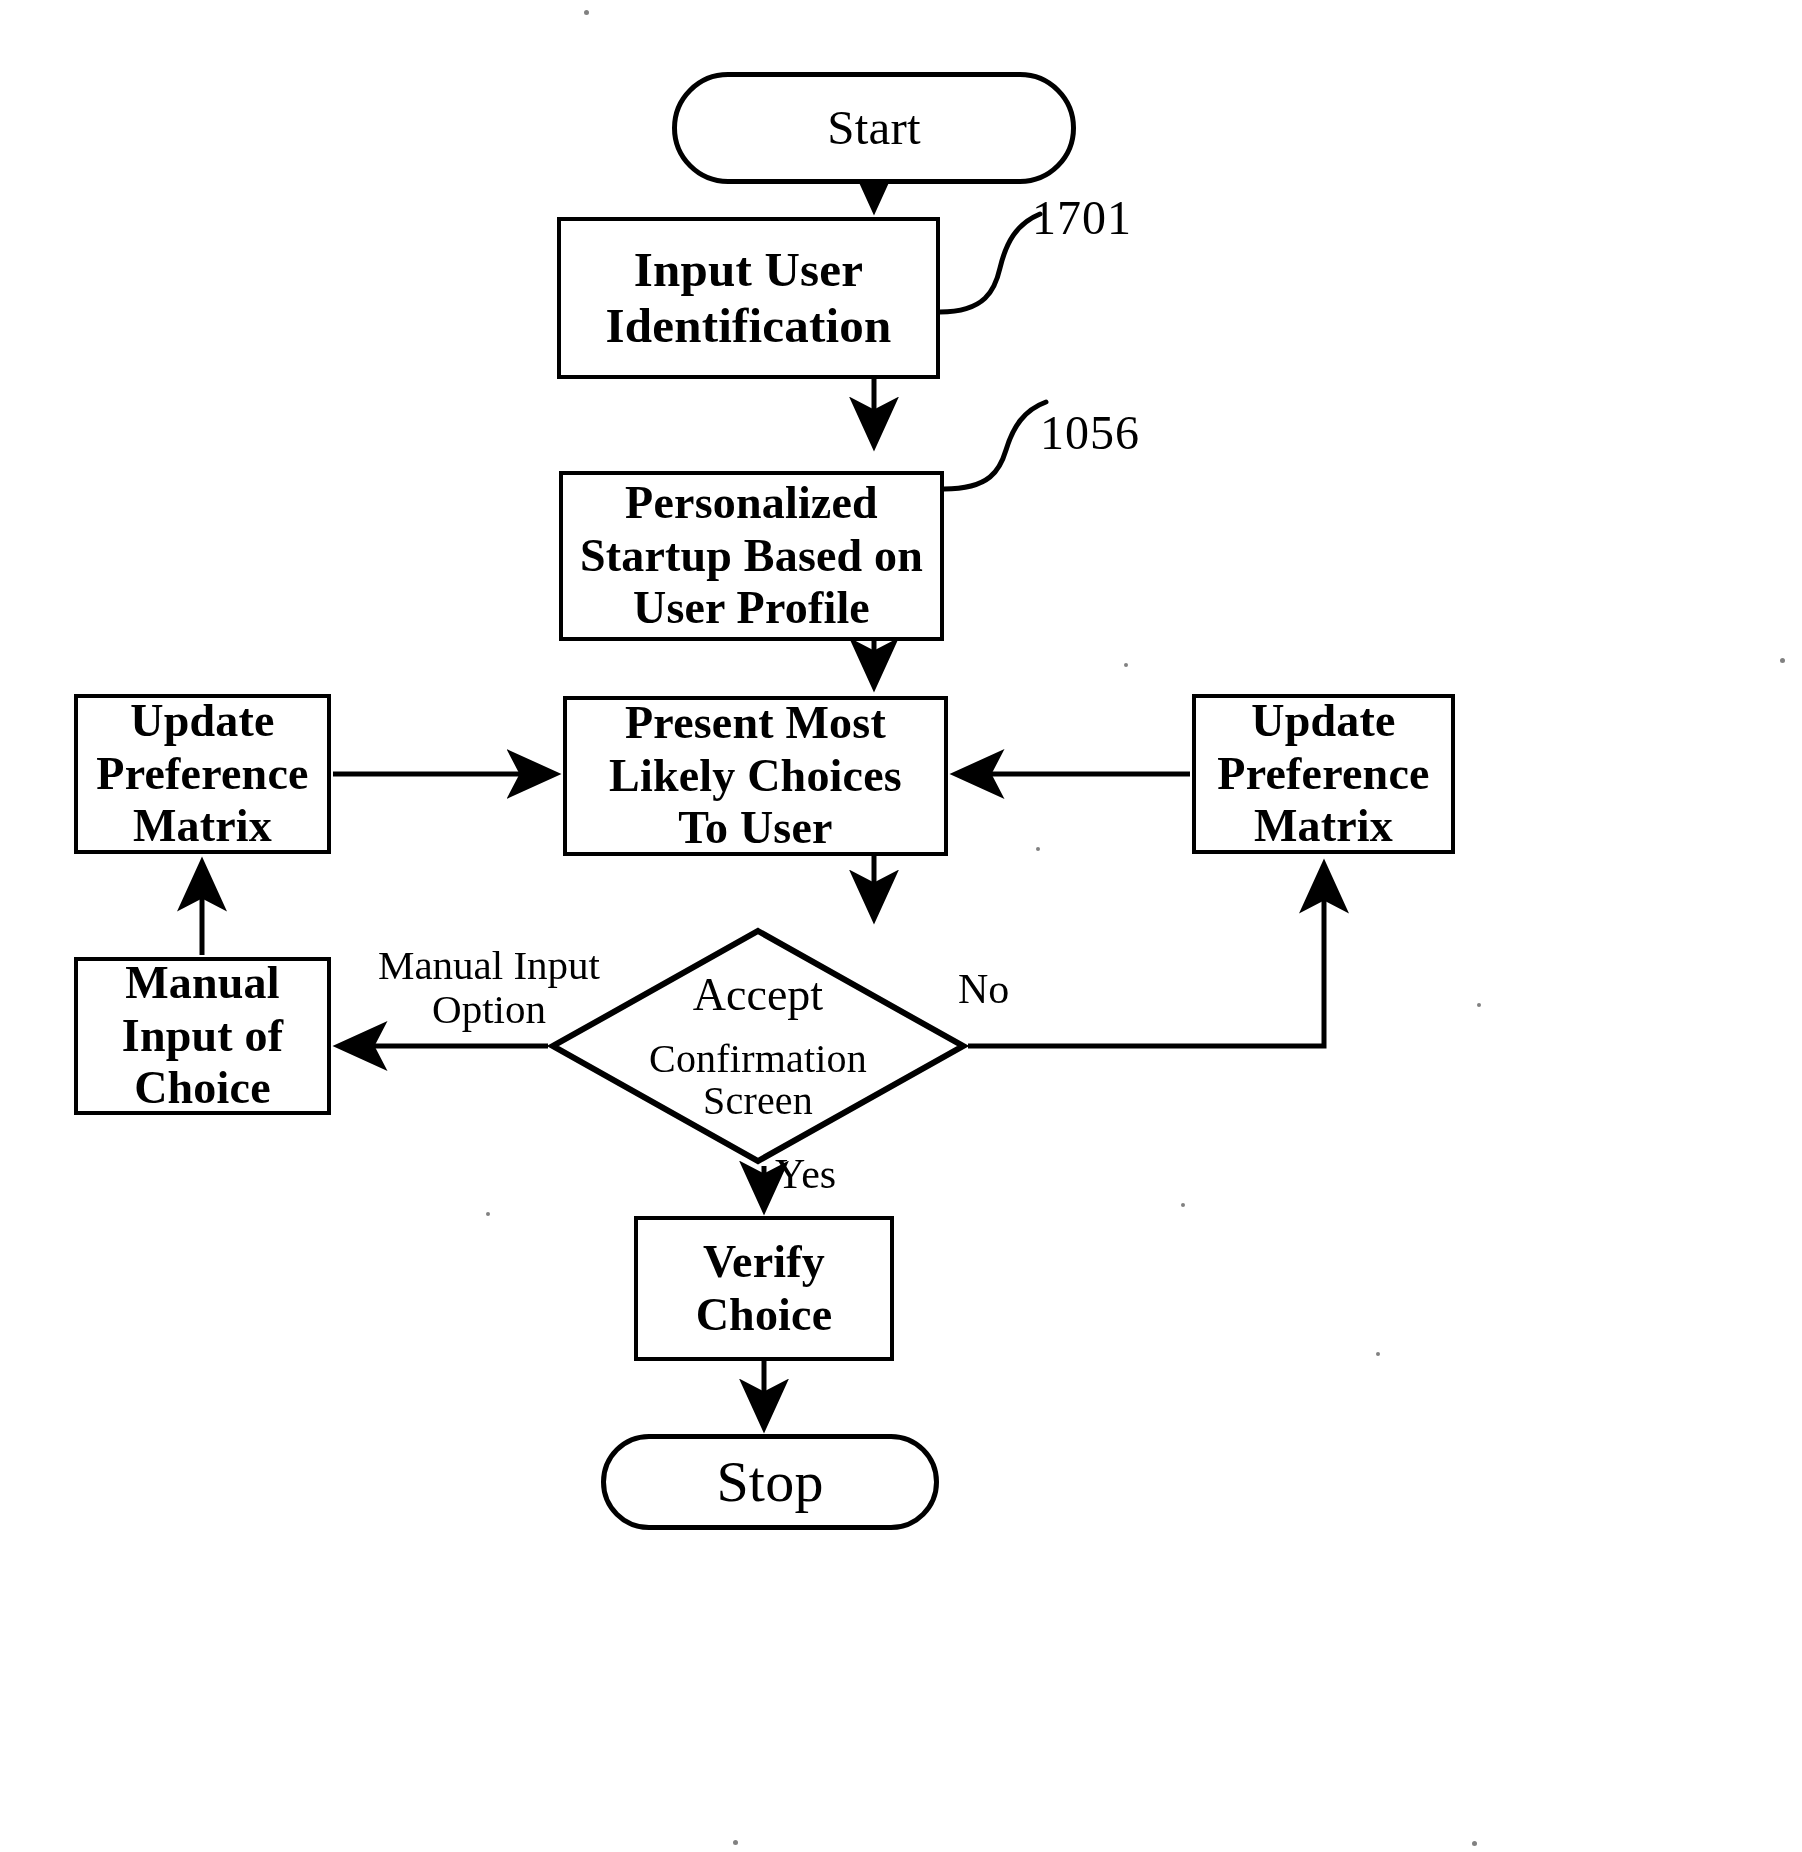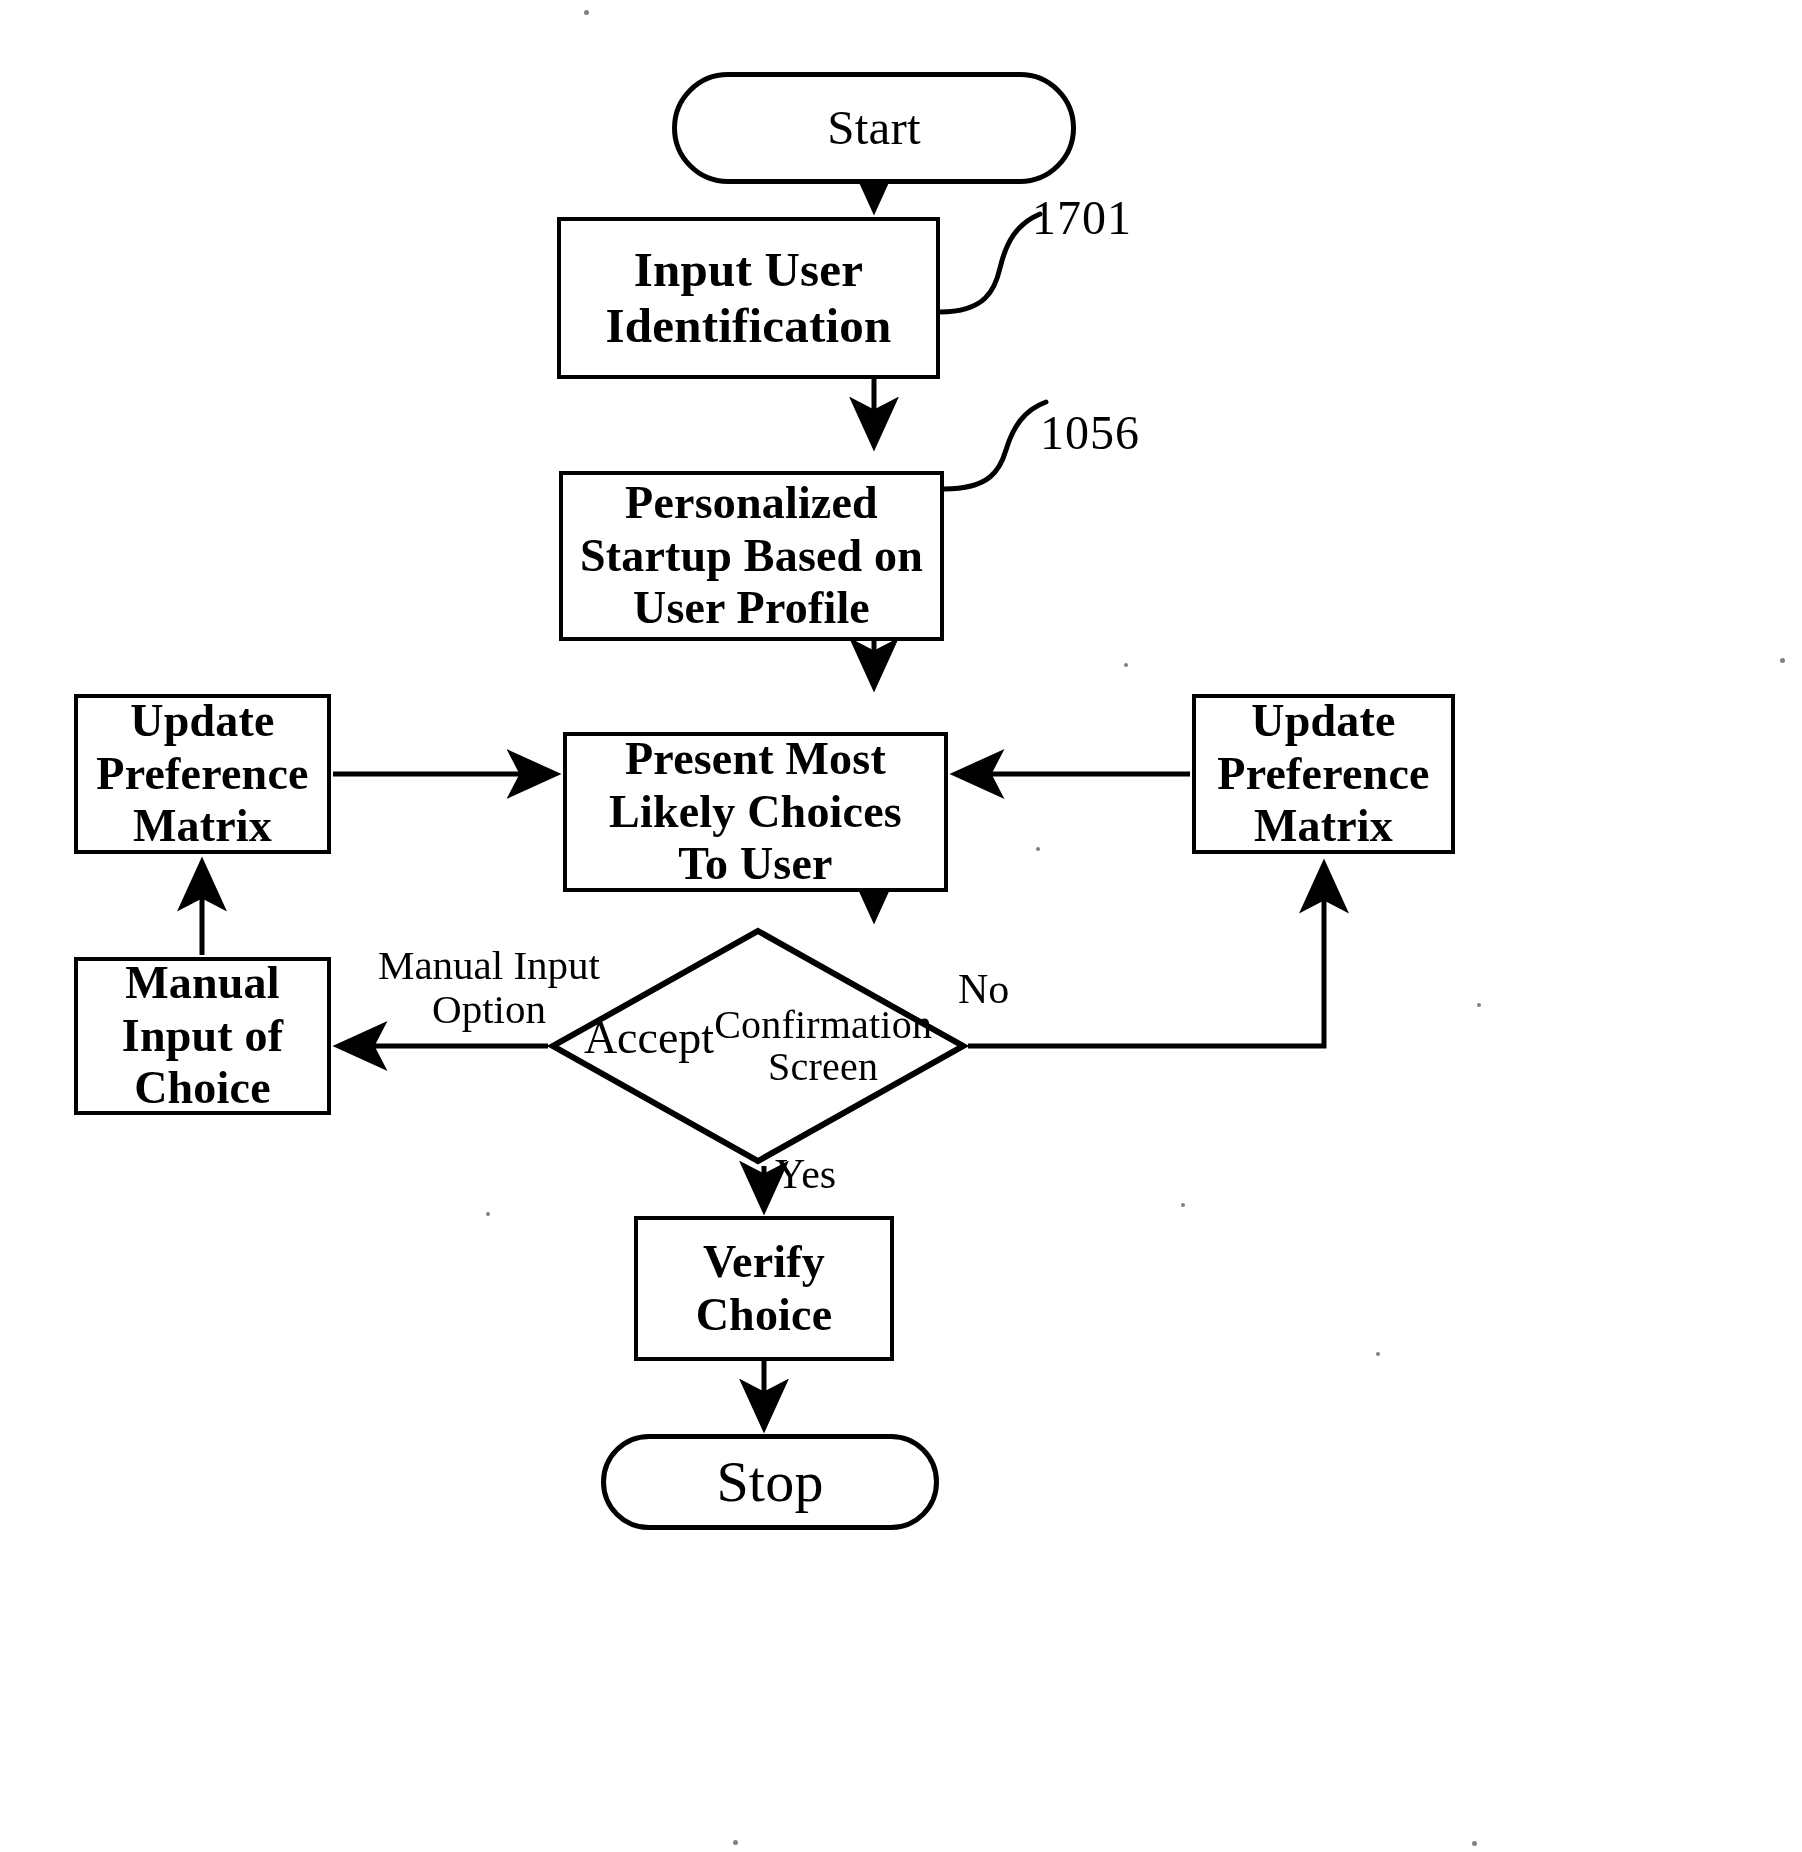--- a/index.html
+++ b/index.html
@@ -70,34 +70,34 @@
     position: absolute;
     background: #1a1a1a;
     border-radius: 50%;
     opacity: 0.55;
   }
 
   
   #node-start      { left: 672px;  top: 48px;   width: 404px;  height: 112px;  font-size: 49px; margin-top: 24px; }
   #node-input-user { left: 557px;  top: 217px;  width: 383px;  height: 162px;  font-size: 49px; }
   #node-personal   { left: 559px;  top: 471px;  width: 385px;  height: 170px;  font-size: 46px; }
-  #node-present    { left: 563px;  top: 732px;  width: 385px;  height: 160px;  font-size: 46px; }
+  #node-present    { left: 563px;  top: 696px;  width: 385px;  height: 160px;  font-size: 46px; }
   #node-upd-left   { left: 74px;   top: 694px;  width: 257px;  height: 160px;  font-size: 46px; }
   #node-upd-right  { left: 1192px; top: 694px;  width: 263px;  height: 160px;  font-size: 46px; }
   #node-manual     { left: 74px;   top: 957px;  width: 257px;  height: 158px;  font-size: 46px; }
   #node-verify     { left: 634px;  top: 1216px; width: 260px;  height: 145px;  font-size: 46px; }
   #node-stop       { left: 601px;  top: 1434px; width: 338px;  height: 96px;   font-size: 58px; }
 
   #node-diamond    { left: 548px;  top: 926px;  width: 420px;  height: 240px; }
   #node-diamond .diamond-text {
     position: relative;
     z-index: 2;
     width: 100%;
     display: flex;
-    flex-direction: row;
+    flex-direction: column;
     align-items: center;
     justify-content: center;
   }
   .diamond-line-1 { font-size: 46px; margin-bottom: 16px; }
   .diamond-line-2 { font-size: 40px; line-height: 1.06; }
 
   #lbl-manual-opt  { left: 369px;  top: 943px;  width: 240px; font-size: 41px; }
   #lbl-no          { left: 958px;  top: 967px;  font-size: 42px; }
   #lbl-yes         { left: 775px;  top: 1152px; font-size: 42px; }
 

